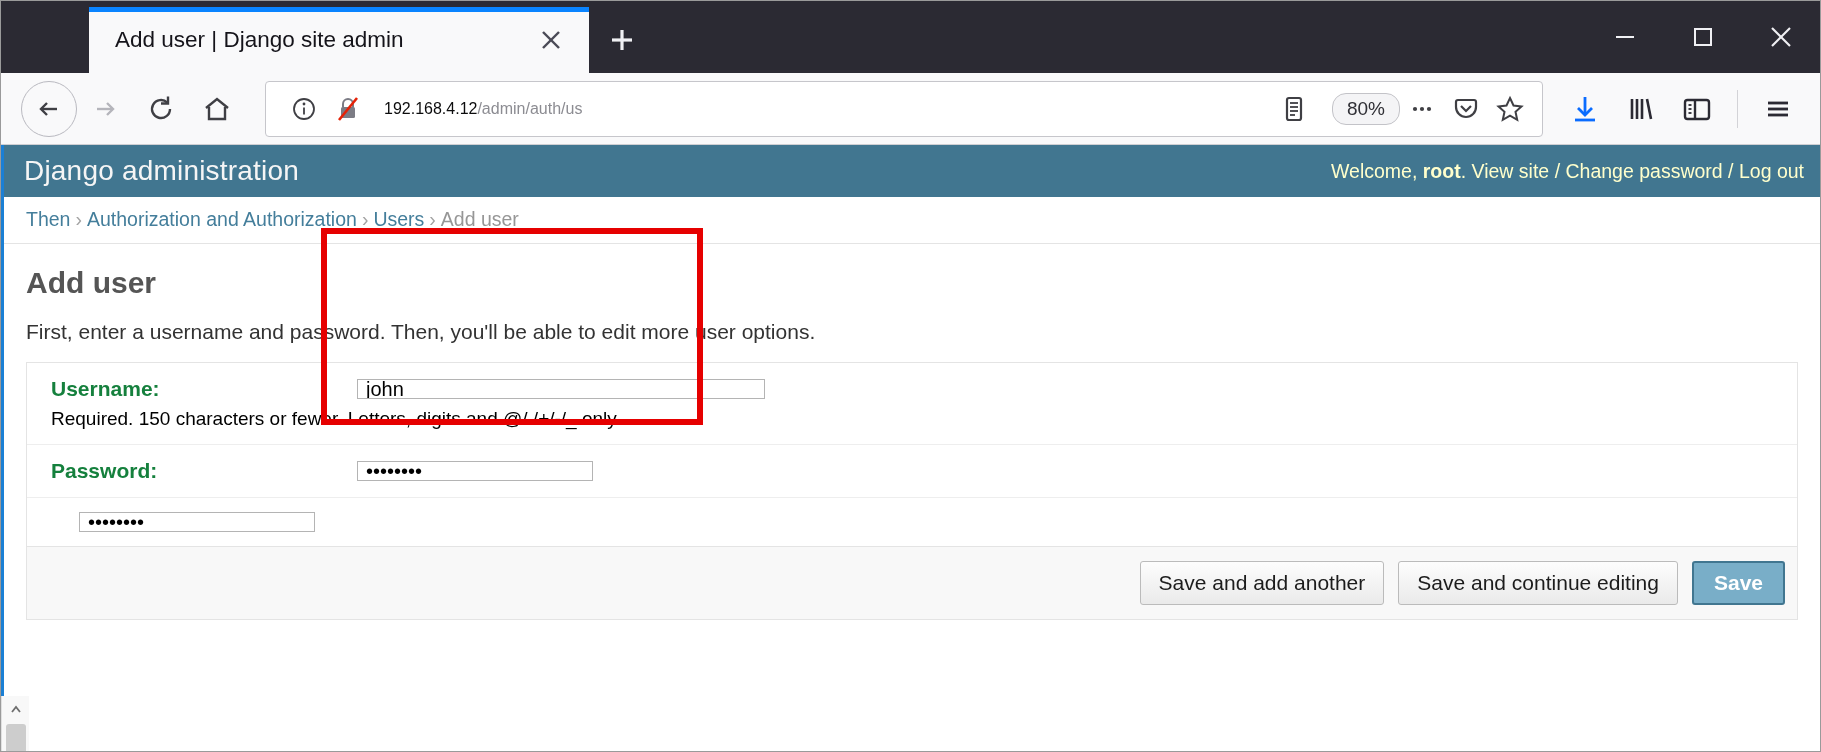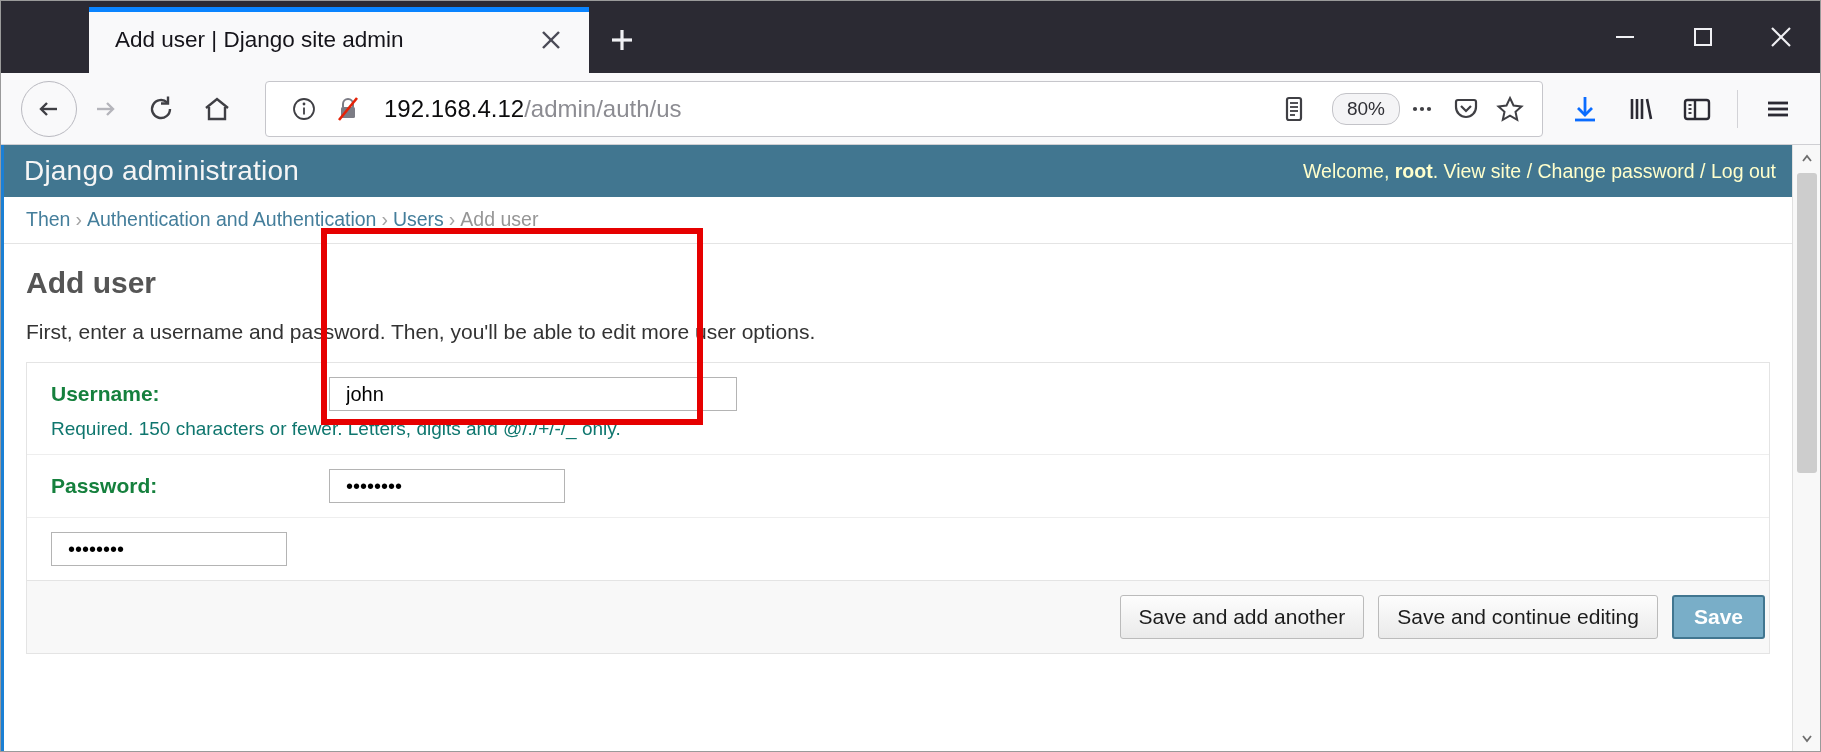--- a/index.html
+++ b/index.html
@@ -105,21 +105,21 @@
     background: #fff;
     border: 1px solid #c6c6cb;
     border-radius: 4px;
     display: flex;
     align-items: center;
     padding: 0 10px 0 16px;
     min-width: 0;
   }
   .urltext {
     flex: 1;
-    font-size: 24px;
+    font-size: 16px;
     white-space: nowrap;
     overflow: hidden;
     margin-left: 14px;
     min-width: 0;
   }
   .url-host { color: #0c0c0d; }
   .url-path { color: #8c8c92; }
   .zoom-badge {
     border: 1px solid #c3c3c8;
     border-radius: 14px;
@@ -145,20 +145,21 @@
     background: #d3d3d7;
     margin: 0 12px;
   }
 
   
   #viewport {
     position: relative;
     height: 607px;
     background: #fff;
     display: flex;
+    flex-direction: column;
   }
   #page {
     flex: 1;
     position: relative;
     overflow: hidden;
     border-left: 3px solid #1b7fd4;
   }
 
   
   #dj-header {
@@ -233,37 +234,38 @@
     font-size: 21px;
     font-weight: bold;
     color: #15803d;
   }
   .field-input {
     font-family: "Liberation Sans", sans-serif;
     font-size: 20px;
     color: #000;
     border: 1px solid #b4b4b4;
     background: #fff;
-    padding: 6px 16px;
-    height: 34px;
+    padding: 6px 8px;
+    height: 20px;
+    margin-left: 28px;
   }
   .field-input.wide { width: 408px; }
   .field-input.narrow { width: 236px; }
   .help-text {
     font-size: 19px;
-    color: #0f766e;
+    color: #000000;
     margin-top: 7px;
   }
 
   
   #submit-row {
     background: #f8f8f8;
     border: 1px solid #e4e4e4;
     border-top: none;
-    padding: 14px 4px;
+    padding: 14px 12px;
     display: flex;
     justify-content: flex-end;
     align-items: center;
     gap: 14px;
   }
   .btn {
     font-family: "Liberation Sans", sans-serif;
     font-size: 21px;
     padding: 9px 18px;
     border: 1px solid #bbb;
@@ -478,21 +480,21 @@
 
   <div id="viewport">
     <div id="page">
 
       <div id="dj-header">
         <div id="dj-branding">Django administration</div>
         <div id="dj-tools"><span>Welcome, </span><span class="uname">root</span><span>. </span><a href="#">View site</a><span> / </span><a href="#">Change password</a><span> / </span><a href="#">Log out</a></div>
       </div>
 
       <div id="breadcrumbs">
-        <a href="#">Then</a><span class="sepc">›</span><a href="#">Authentication and Authentication</a><span class="sepc">›</span><a href="#">Users</a><span class="sepc">›</span><span class="current">Add user</span>
+        <a href="#">Then</a><span class="sepc">›</span><a href="#">Authorization and Authorization</a><span class="sepc">›</span><a href="#">Users</a><span class="sepc">›</span><span class="current">Add user</span>
       </div>
 
       <div id="content">
         <h1 id="page-title">Add user</h1>
         <p id="form-intro">First, enter a username and password. Then, you'll be able to edit more user options.</p>
 
         <div class="module">
 
           <div class="form-row">
             <div class="field-line">

